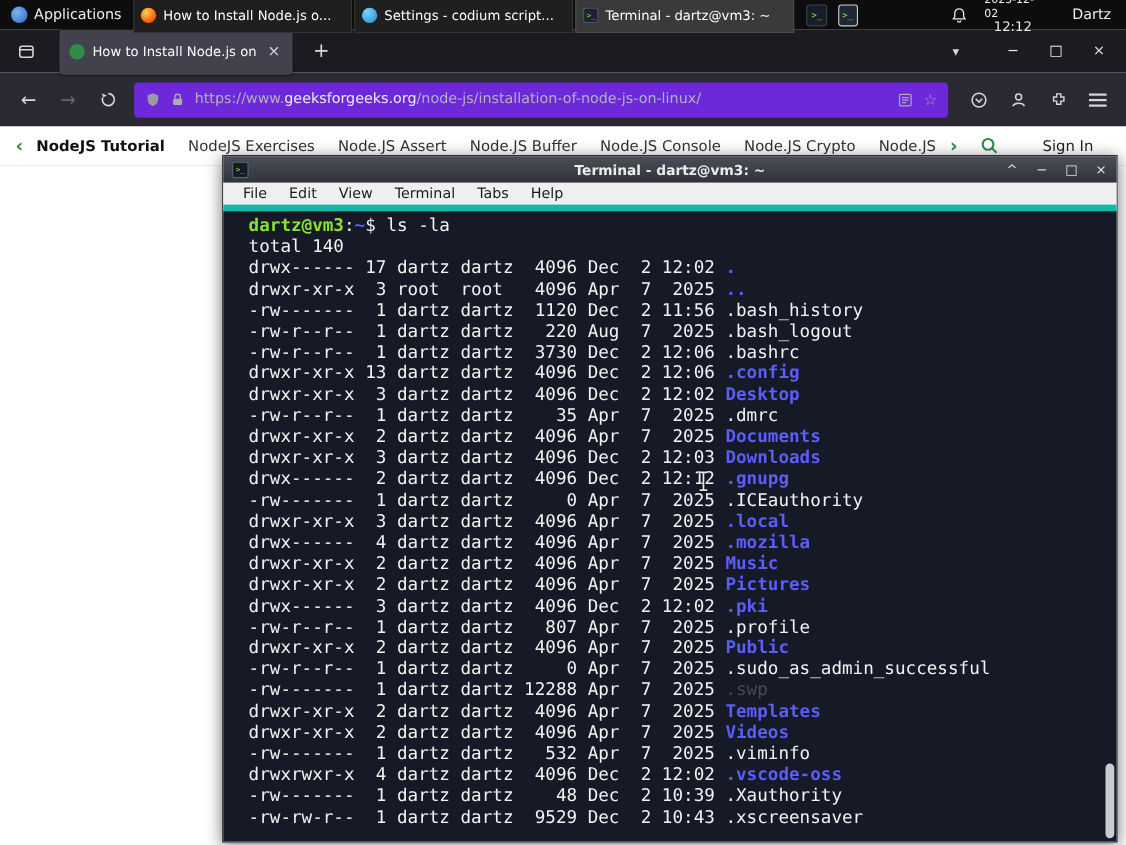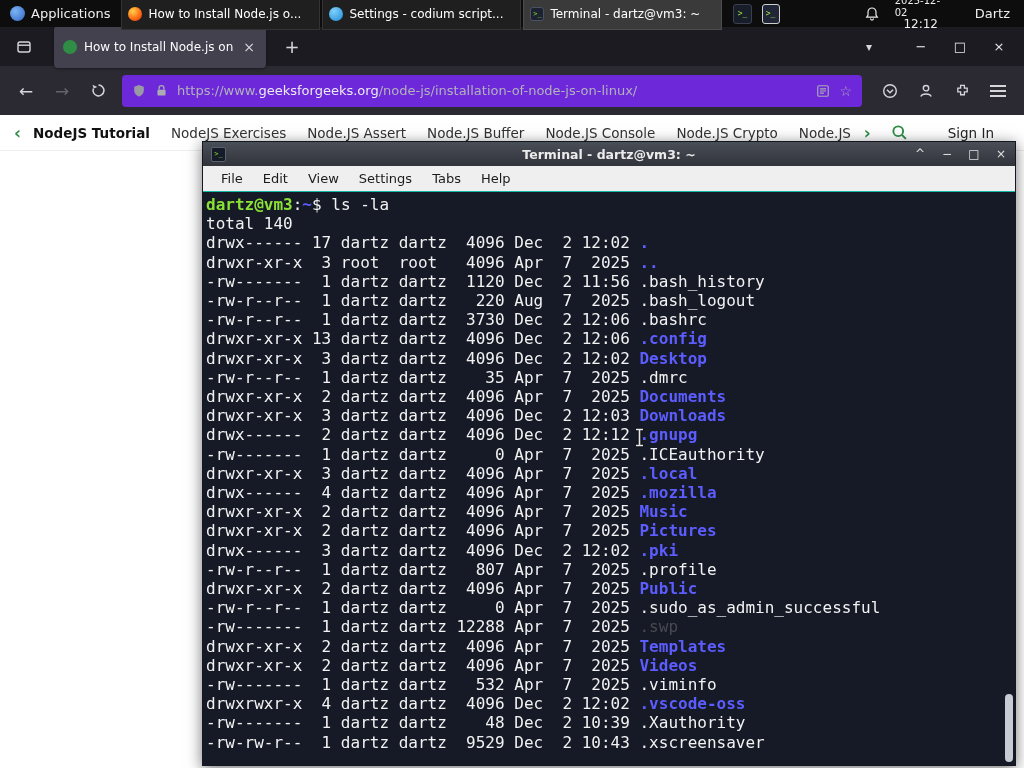--- a/index.html
+++ b/index.html
@@ -60,24 +60,24 @@
   .signin { font-size:13.5px; color:#222; margin:0 18px 0 22px; }
   .page { height:617px; background:#fff; }
 
   
   .terminal { position:absolute; left:202px; top:141px; width:814px; height:625px; border:1px solid #14171f; box-shadow:0 3px 14px rgba(0,0,0,.55); display:flex; flex-direction:column; z-index:40; }
   .t-titlebar { height:24px; background:linear-gradient(#4a4e57,#30333a); position:relative; display:flex; align-items:center; padding:0 8px; color:#ececec; flex:0 0 24px; }
   .t-icon { width:15px; height:15px; background:#151b28; border:1px solid #5a6170; border-radius:2px; display:flex; align-items:center; justify-content:center; color:#8ae234; font-size:7px; font-family:"DejaVu Sans Mono",monospace; z-index:2; }
   .t-title { position:absolute; left:0; right:0; text-align:center; font-size:12.5px; font-weight:bold; }
   .t-btns { margin-left:auto; display:flex; gap:15px; font-size:12px; color:#e0e0e0; z-index:2; }
   .t-btns span { width:12px; text-align:center; }
-  .t-menubar { height:26px; background:#efefef; border-bottom:1px solid #14b8a6; display:flex; align-items:center; padding:0 8px; color:#1b1b1b; font-size:13px; flex:0 0 26px; }
+  .t-menubar { height:26px; background:#efefef; border-bottom:6px solid #14b8a6; display:flex; align-items:center; padding:0 8px; color:#1b1b1b; font-size:13px; flex:0 0 26px; }
   .t-menu-item { padding:3px 10px; }
   .t-screen { flex:1; background:#151a26; position:relative; padding:3px 0 0 3px; overflow:hidden; }
-  .term-line { font-family:"DejaVu Sans Mono","Liberation Mono",monospace; font-size:16px; line-height:19.2px; white-space:pre; color:#f2f2f2; }
+  .term-line { font-family:"DejaVu Sans Mono","Liberation Mono",monospace; font-size:16px; line-height:19.2px; white-space:pre; color:#f2f2f2;margin-left:20px; }
   .c-w { color:#f2f2f2; }
   .c-g { color:#8ae234; font-weight:bold; }
   .c-b { color:#5c5cff; font-weight:bold; }
   .c-d { color:#4a4a52; }
   .t-thumb { position:absolute; right:2px; bottom:3px; width:8px; height:68px; background:#c6cbd4; border-radius:4px; }
 
   .ibeam { position:absolute; left:634px; top:428px; z-index:100; filter:drop-shadow(0 0 1px #000); }
 </style>
 </head>
 <body>
@@ -231,21 +231,21 @@
       <span>^</span>
       <span>−</span>
       <span>□</span>
       <span>×</span>
     </span>
   </div>
   <div class="t-menubar">
       <span class="t-menu-item">File</span>
       <span class="t-menu-item">Edit</span>
       <span class="t-menu-item">View</span>
-      <span class="t-menu-item">Settings</span>
+      <span class="t-menu-item">Terminal</span>
       <span class="t-menu-item">Tabs</span>
       <span class="t-menu-item">Help</span>
     </div>
   <div class="t-screen">
     <div>
         <div class="term-line"><span class="c-g">dartz@vm3</span><span class="c-w">:</span><span class="c-b">~</span><span class="c-w">$ ls -la</span></div>
         <div class="term-line"><span class="c-w">total 140</span></div>
         <div class="term-line"><span class="c-w">drwx------ 17 dartz dartz  4096 Dec  2 12:02 </span><span class="c-b">.</span></div>
         <div class="term-line"><span class="c-w">drwxr-xr-x  3 root  root   4096 Apr  7  2025 </span><span class="c-b">..</span></div>
         <div class="term-line"><span class="c-w">-rw-------  1 dartz dartz  1120 Dec  2 11:56 .bash_history</span></div>

